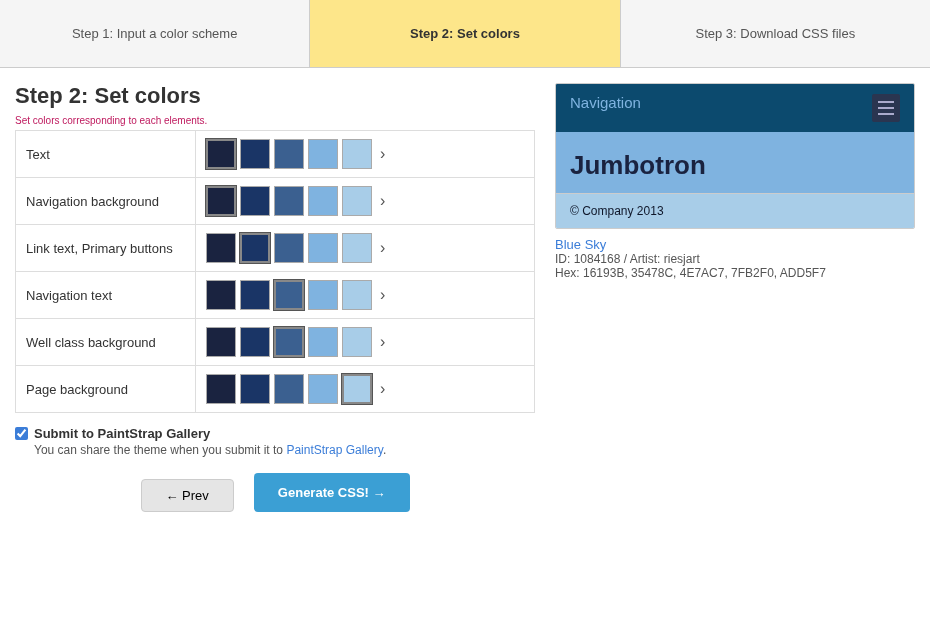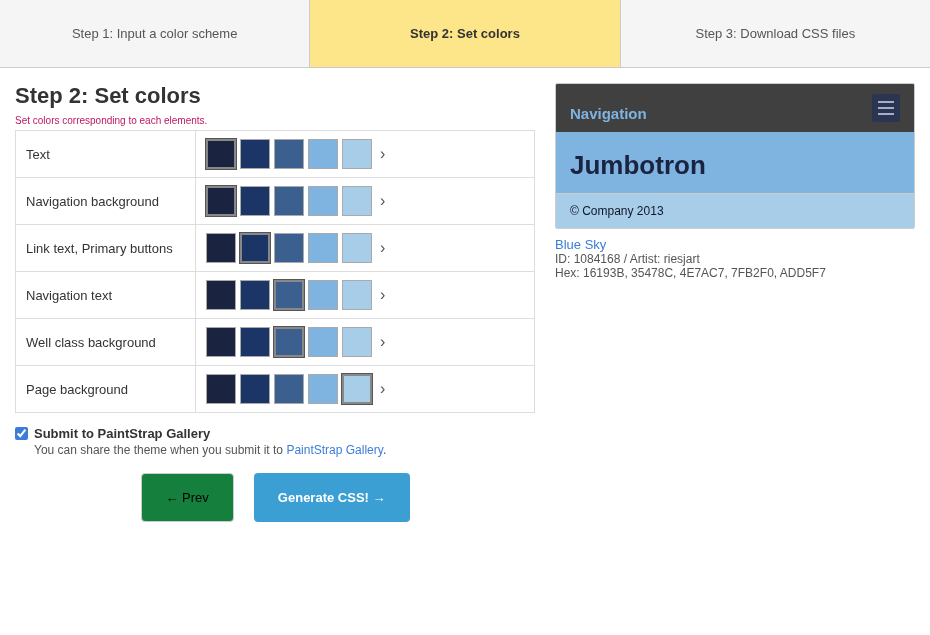--- a/index.html
+++ b/index.html
@@ -30,32 +30,32 @@
 
     
     .submit-area { margin-top: 12px; display: flex; align-items: flex-start; gap: 6px; }
     .submit-area input[type=checkbox] { margin-top: 2px; accent-color: #3b7dd8; }
     .submit-label { font-weight: bold; font-size: 13px; }
     .submit-desc { font-size: 12px; color: #555; margin-top: 2px; text-align: center; }
     .submit-desc a { color: #3b7dd8; text-decoration: none; }
 
     
     .nav-buttons { display: flex; justify-content: center; gap: 20px; margin-top: 16px; }
-    .btn-prev { padding: 16px 24px; border: 1px solid #ccc; background: #15803d; border-radius: 4px; cursor: pointer; font-size: 13px; }
+    .btn-prev { padding: 8px 24px; border: 1px solid #ccc; background: #e5e5e5; border-radius: 4px; cursor: pointer; font-size: 13px; margin-top: 6px; }
     .btn-generate { padding: 8px 24px; border: none; background: #3b9fd4; color: #fff; border-radius: 4px; cursor: pointer; font-size: 13px; font-weight: bold; }
 
     
     .right-panel { flex: 1; }
     .preview-header { display: flex; align-items: center; gap: 12px; margin-bottom: 8px; }
     .preview-label { font-size: 14px; font-weight: normal; color: #333; }
     .preview-link { color: #3b7dd8; font-size: 13px; text-decoration: none; }
 
     
     .preview-box { border: 1px solid #ccc; border-radius: 2px; overflow: hidden; }
-    .preview-nav { background: #404040; color: #7fb3e0; display: flex; align-items: flex-end; justify-content: space-between; padding: 10px 14px; font-size: 15px; font-weight: bold; }
+    .preview-nav { background: #0c4a6e; color: #7fb3e0; display: flex; align-items: flex-start; justify-content: space-between; padding: 10px 14px; font-size: 15px; font-weight: normal; }
     .preview-nav-hamburger { width: 28px; height: 28px; background: #2a3550; border: none; cursor: pointer; display: flex; flex-direction: column; align-items: center; justify-content: center; gap: 4px; border-radius: 2px; }
     .hamburger-line { width: 16px; height: 2px; background: #aac; }
     .preview-jumbotron { background: #7fb3e0; padding: 18px 14px 12px; }
     .preview-jumbotron-title { font-size: 26px; font-weight: bold; color: #1a2340; margin-bottom: 0; }
     .preview-body { background: #a8cde8; padding: 12px 14px; }
     .preview-text-line { font-size: 13px; color: #333; margin-bottom: 8px; }
     .preview-text-line a { color: #1a2340; }
     .preview-well { background: #5a8fc0; border-radius: 3px; padding: 8px 12px; margin-bottom: 10px; font-size: 13px; color: #fff; }
     .preview-well a { color: #c8dfef; }
     .preview-button { background: #1a3566; color: #fff; border: none; border-radius: 3px; padding: 6px 16px; font-size: 13px; cursor: pointer; margin-bottom: 10px; }

